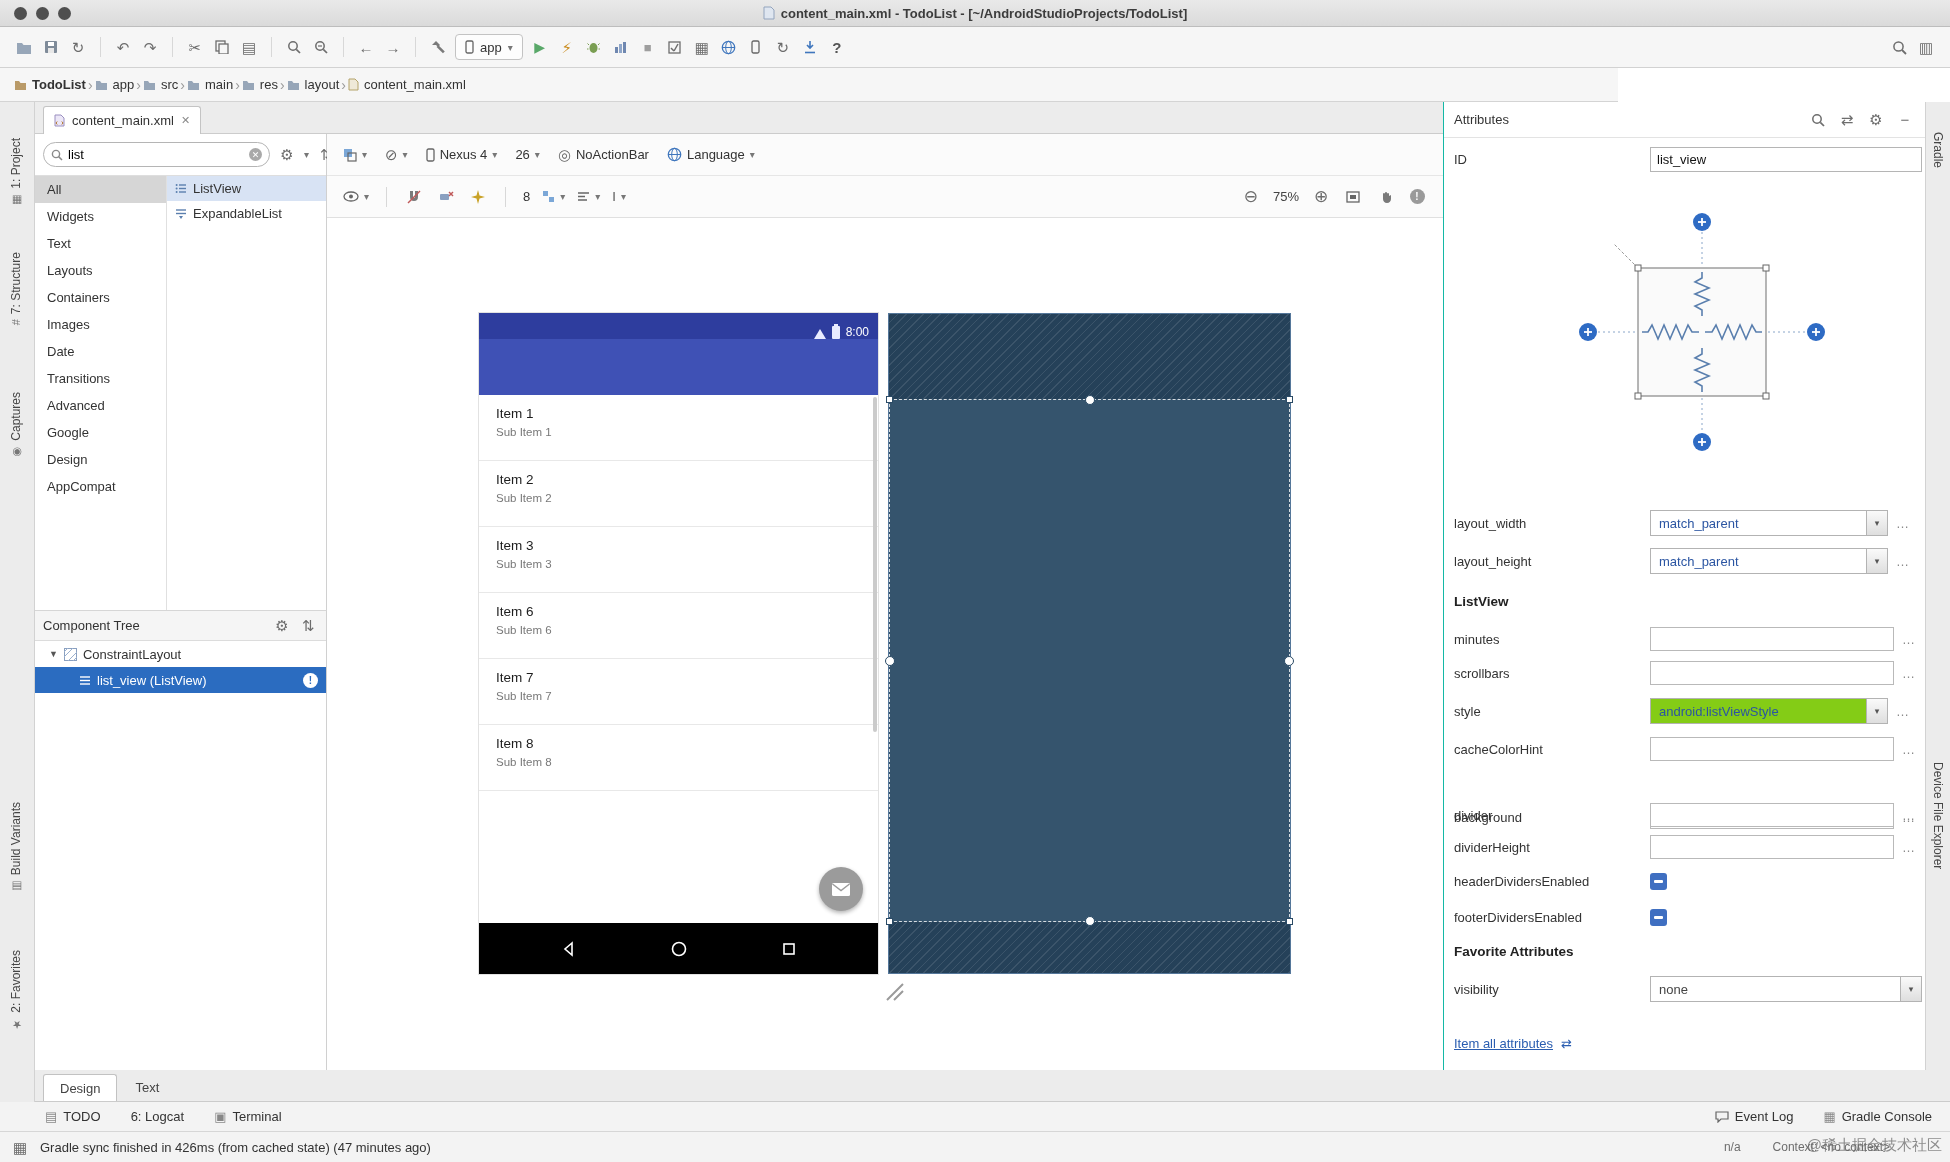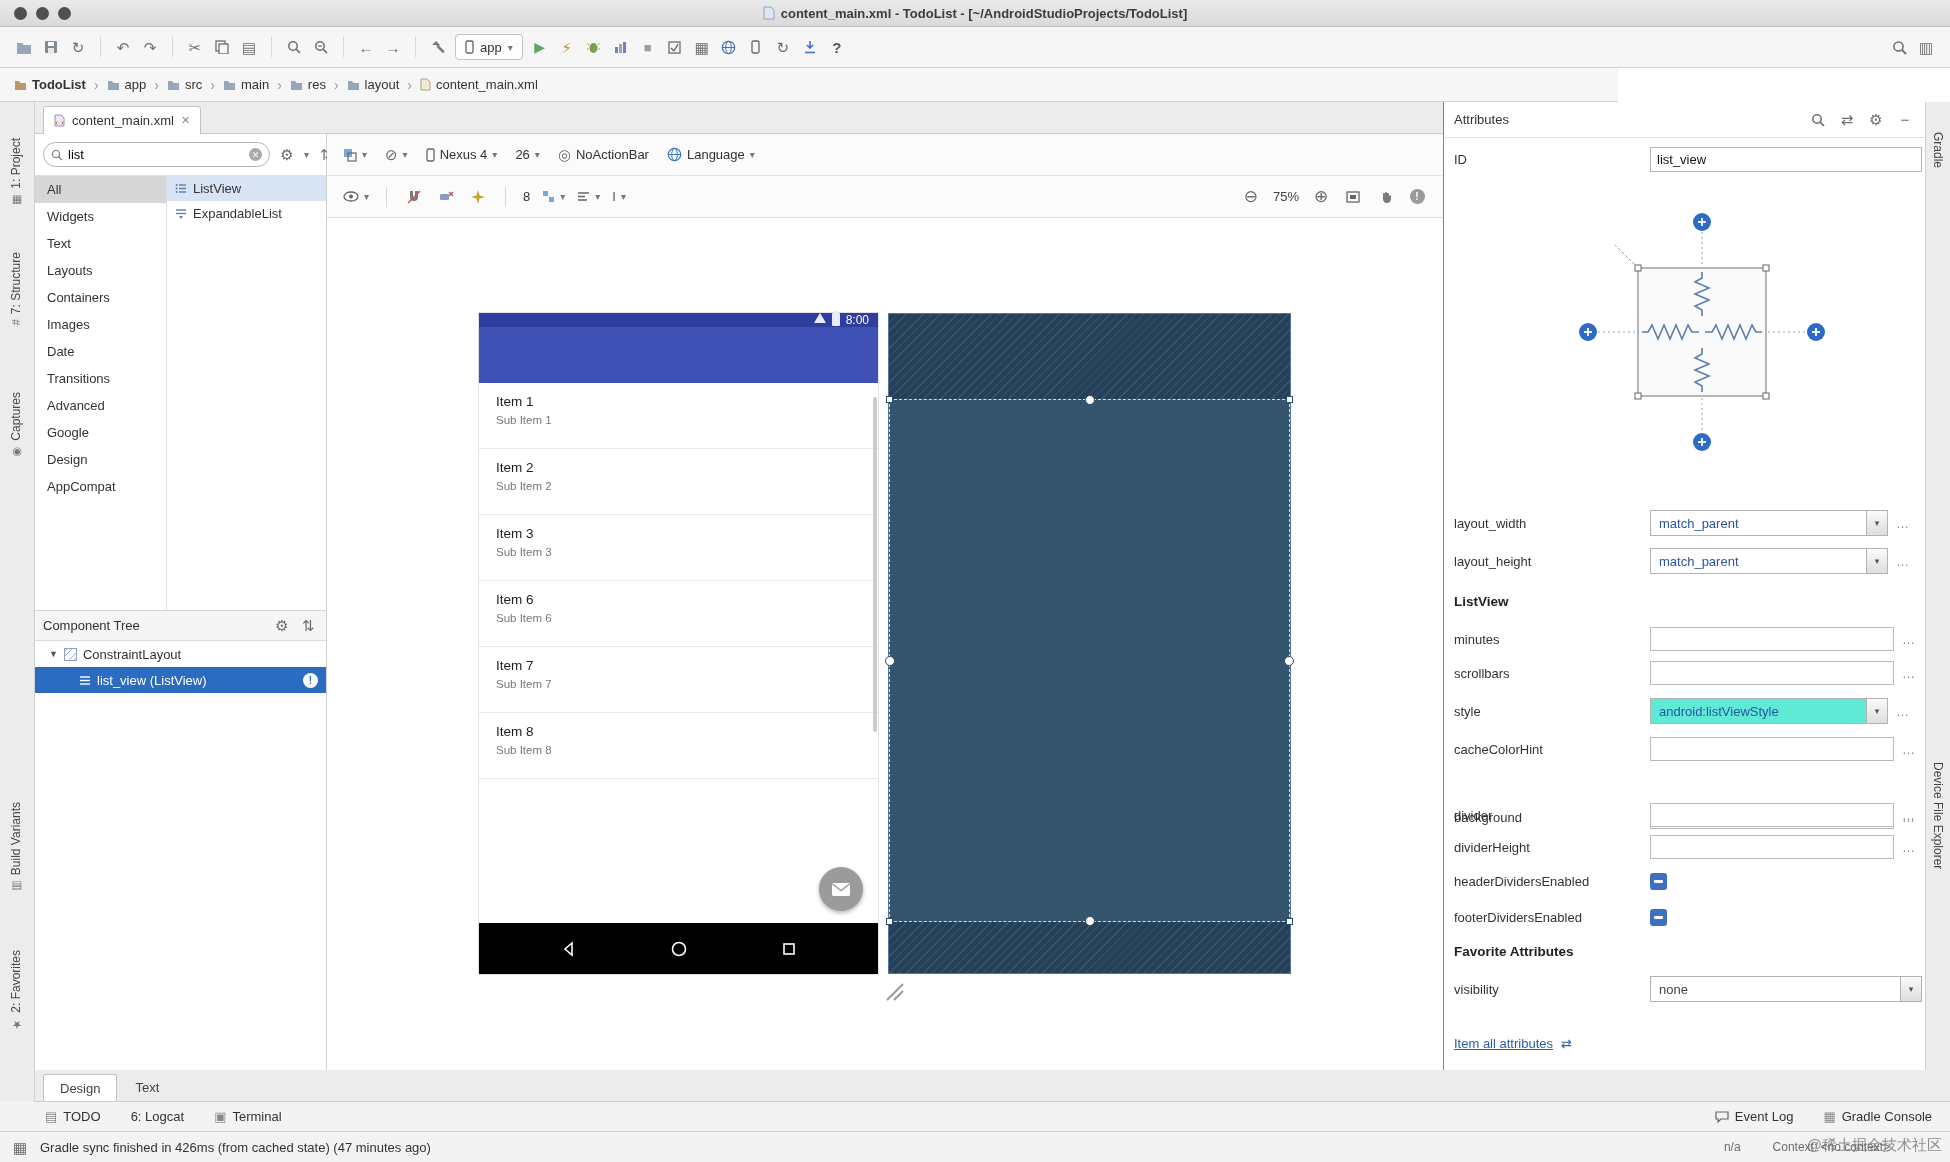--- a/index.html
+++ b/index.html
@@ -9,21 +9,21 @@
 .ico{display:inline-flex;align-items:center;justify-content:center;min-width:20px;height:22px;color:#6d6d6d;font-size:15px;line-height:1}
 .sep{width:1px;height:20px;background:#d8d8d8;margin:0 5px}
 
 #titlebar{left:0;top:0;width:1950px;height:27px;background:linear-gradient(#e9e9e9,#dadada);border-bottom:1px solid #bdbdbd;display:flex;align-items:center;justify-content:center}
 .tl{width:13px;height:13px;border-radius:50%;background:#4f4f4f;display:inline-block;margin-right:9px}
 #titletext{font-size:13px;color:#3c3c3c;display:flex;align-items:center;gap:6px;font-weight:bold}
 
 #maintoolbar{left:0;top:27px;width:1950px;height:41px;background:#f6f6f6;border-bottom:1px solid #d2d2d2;display:flex;align-items:center;padding:0 14px;gap:7px}
 .runcfg{display:inline-flex;align-items:center;gap:6px;border:1px solid #c3c3c3;border-radius:4px;background:#fdfdfd;height:26px;padding:0 9px;font-size:13px;color:#333}
 
-#crumbs{left:0;top:68px;width:1618px;height:34px;background:#f6f6f6;border-bottom:1px solid #d4d4d4;display:flex;align-items:center;padding-left:14px;gap:6px}
+#crumbs{left:0;top:68px;width:1618px;height:34px;background:#f6f6f6;border-bottom:1px solid #d4d4d4;display:flex;align-items:center;padding-left:14px;}
 .crumb{display:inline-flex;align-items:center;gap:5px;color:#333;font-size:13px}
 .chev{color:#9a9a9a;font-size:14px;padding:0 2px}
 
 #lstrip{left:0;top:102px;width:35px;height:1000px;background:#ececec;border-right:1px solid #d2d2d2}
 #rstrip{left:1925px;top:102px;width:25px;height:968px;background:#ececec;border-left:1px solid #d2d2d2}
 .vtext{writing-mode:vertical-rl;transform:rotate(180deg);font-size:12px;color:#454545;display:inline-flex;align-items:center;gap:5px}
 .vtextr{writing-mode:vertical-rl;font-size:12px;color:#454545;display:inline-flex;align-items:center;gap:5px}
 
 #tabbar{left:35px;top:102px;width:1408px;height:32px;background:#ececec;border-bottom:1px solid #cccccc}
 .etab{position:absolute;left:8px;top:4px;height:28px;background:#fff;border:1px solid #c4c4c4;border-bottom:none;border-radius:3px 3px 0 0;display:inline-flex;align-items:center;gap:7px;padding:0 10px;font-size:13px}
@@ -46,21 +46,21 @@
 .trow.sel{background:#2b6cc0;color:#fff}
 .badge{margin-left:auto;margin-right:8px;width:15px;height:15px;border-radius:50%;background:#fff;color:#2b6cc0;font-weight:bold;font-size:10px;display:inline-flex;align-items:center;justify-content:center}
 
 #devbar{left:327px;top:134px;width:1116px;height:42px;background:#fbfbfb;border-bottom:1px solid #e6e6e6;display:flex;align-items:center;gap:18px;padding:0 16px;color:#444}
 #desbar{left:327px;top:176px;width:1116px;height:42px;background:#fbfbfb;border-bottom:1px solid #e0e0e0;display:flex;align-items:center;gap:12px;padding:0 16px;color:#555}
 .combo-lite{display:inline-flex;align-items:center;gap:5px;font-size:13px;color:#333}
 .dd{color:#777;font-size:10px}
 #canvas{left:327px;top:218px;width:1116px;height:852px;background:#ffffff;overflow:hidden}
 
 #phone{left:152px;top:95px;width:399px;height:661px;background:#fff;box-shadow:0 0 0 1px #e2e2e2}
-.p-status{height:14px;background:#2e3d9e;display:flex;align-items:flex-start;justify-content:flex-end;gap:6px;padding-right:9px}
+.p-status{height:26px;background:#2e3d9e;display:flex;align-items:flex-end;justify-content:flex-end;gap:6px;padding-right:9px}
 .wifi{width:0;height:0;border-left:6px solid transparent;border-right:6px solid transparent;border-bottom:10px solid #e8ebff;display:inline-block}
 .batt{width:8px;height:13px;background:#e8ebff;border-radius:1px;display:inline-block;position:relative}
 .batt:before{content:"";position:absolute;left:2px;top:-2px;width:4px;height:2px;background:#e8ebff}
 .ptime{color:#fff;font-size:12px}
 .p-appbar{height:56px;background:#3f51b5}
 .p-item{height:66px;padding:11px 0 0 17px;border-bottom:1px solid #e8e8e8}
 .p-t{font-size:13.5px;color:#1d1d1d;margin-bottom:5px}
 .p-s{font-size:11.5px;color:#787878}
 .p-scroll{position:absolute;right:1px;top:84px;width:4px;height:335px;background:#cbcbcb;border-radius:2px}
 .p-fab{position:absolute;left:340px;top:554px;width:44px;height:44px;border-radius:50%;background:#9b9b9b;box-shadow:0 2px 4px rgba(0,0,0,.3);display:flex;align-items:center;justify-content:center}
@@ -74,21 +74,21 @@
 
 #attrs{left:1443px;top:102px;width:482px;height:968px;background:#fff;border-left:1px solid #14b8a6}
 #attrhead{height:36px;border-bottom:1px solid #e3e3e3;display:flex;align-items:center;padding:0 10px;gap:9px}
 .arow{position:absolute;left:0;right:0;height:30px;display:flex;align-items:center;padding-left:10px}
 .alabel{width:196px;font-size:13px;color:#333;white-space:nowrap;overflow:hidden}
 .afield{width:244px;height:24px;border:1px solid #b9b9b9;background:#fff}
 .aninput{width:272px;height:25px;border:1px solid #b5b5b5;background:#fff;font-size:13px;font-family:inherit;padding:0 6px;color:#111;outline:none}
 .combo{display:inline-flex;height:26px;border:1px solid #b3b3b3;background:#fff;align-items:center}
 .combo .v{padding:0 8px;font-size:13px;color:#2b55a2;flex:1;white-space:nowrap;overflow:hidden}
 .combo .b{width:21px;align-self:stretch;background:linear-gradient(#fafafa,#dedede);border-left:1px solid #b3b3b3;display:flex;align-items:center;justify-content:center;color:#555;font-size:9px}
-.combo.gray{background:#5eead4}
+.combo.gray{background:#84cc16}
 .dots{margin-left:8px;color:#8a8a8a;font-size:13px}
 .chk{width:17px;height:17px;border-radius:3px;background:#3f6fc1;position:relative;display:inline-block}
 .chk:after{content:"";position:absolute;left:4px;right:4px;top:7px;height:3px;background:#fff;border-radius:1px}
 .ahdr{position:absolute;left:10px;font-weight:bold;font-size:13.5px;color:#222}
 .link{color:#2a5db0;text-decoration:underline;font-size:13px}
 
 #btabs{left:35px;top:1070px;width:1915px;height:32px;background:#ececec;border-bottom:1px solid #cbcbcb;display:flex;align-items:flex-end;padding-left:8px;gap:2px}
 .btab{height:27px;display:inline-flex;align-items:center;padding:0 16px;font-size:13px;color:#444}
 .btab.act{background:#fff;border:1px solid #c2c2c2;border-bottom:none;border-radius:3px 3px 0 0}
 #btoolbar{left:0;top:1102px;width:1950px;height:30px;background:#f3f3f3;border-bottom:1px solid #d6d6d6;display:flex;align-items:center;padding:0 18px 0 45px;gap:30px}

